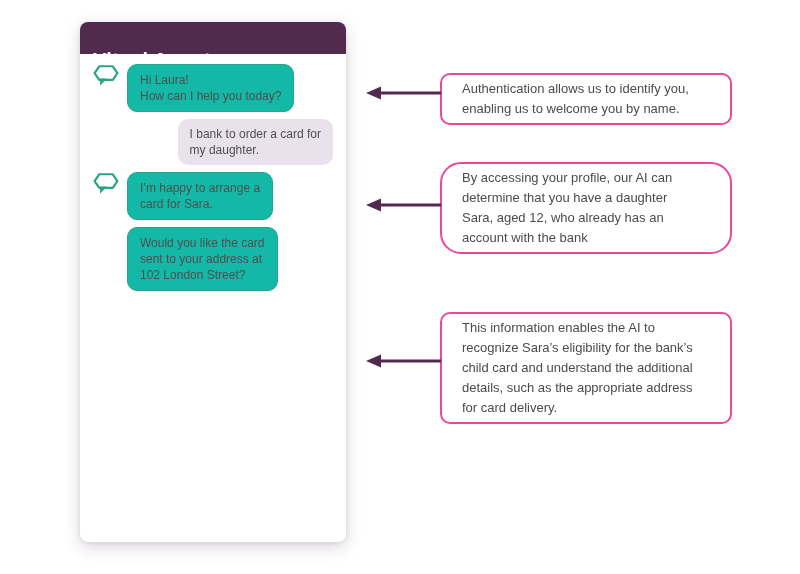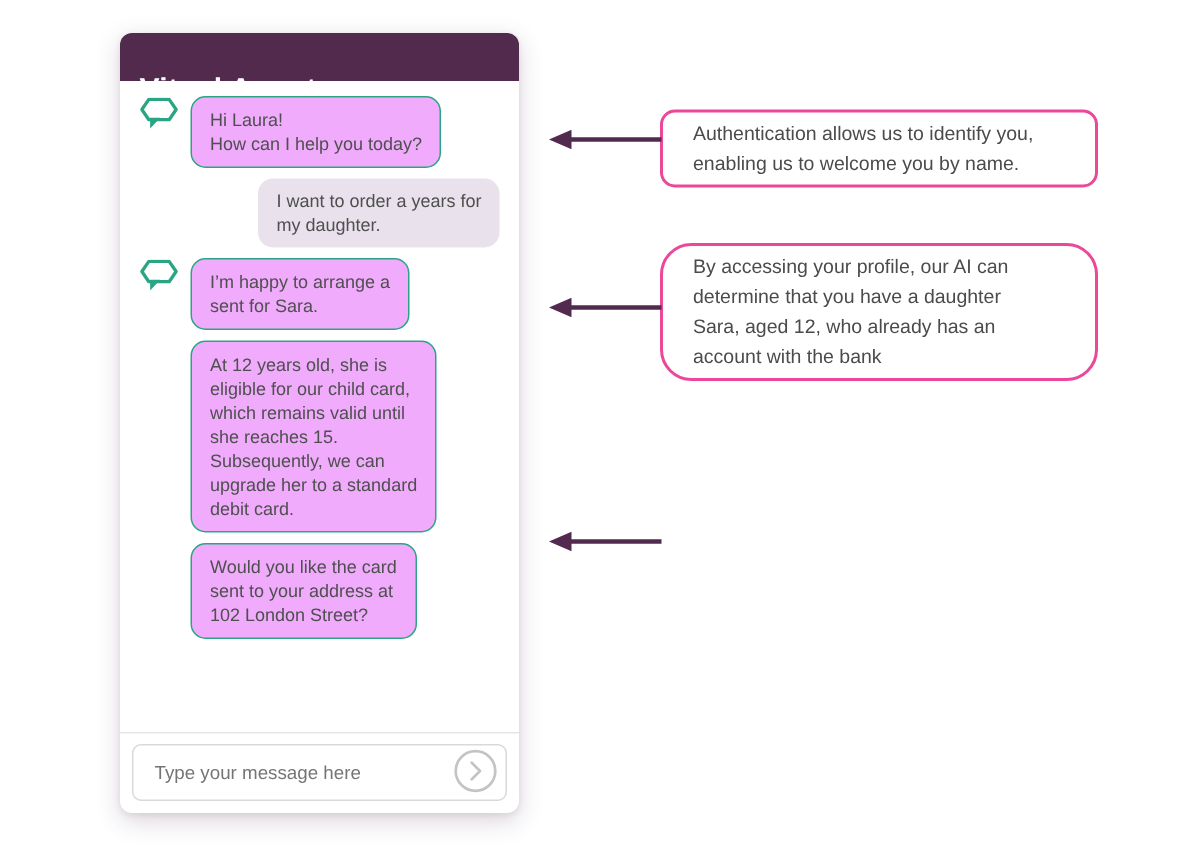--- a/index.html
+++ b/index.html
@@ -26,21 +26,21 @@
   }
   .row { display: flex; align-items: flex-start; }
   .row.bot { justify-content: flex-start; gap: 8px; }
   .row.user { justify-content: flex-end; }
   .avatar-slot { width: 26px; flex: 0 0 26px; margin-top: 1px; }
   .bubble {
     font-size: 12px; line-height: 16px; color: #4f4f4f;
     padding: 7px 12px; white-space: pre-line; border-radius: 10px;
     max-width: 180px;
   }
-  .bot-bubble { background: #f0abfc; border: 1.5px solid #2aa584; }
+  .bot-bubble { background: #14b8a6; border: 1.5px solid #2aa584; }
   .user-bubble { background: #e9e2ec; margin-right: 2px; }
 
   .chat-footer { flex: 0 0 auto; border-top: 1px solid #e5e5e5; padding: 7px 8px 8px; }
   .input-box {
     height: 38px; border: 1px solid #d9d9d9; border-radius: 6px;
     display: flex; align-items: center; background: #ffffff; box-sizing: border-box;
   }
   .msg-input {
     border: none; outline: none; flex: 1; padding: 0 6px 0 14px;
     font-size: 12.5px; color: #555555; background: transparent;
@@ -82,77 +82,59 @@
           <svg width="26" height="22" viewBox="0 0 30 26">
             <polygon points="7,1.5 23,1.5 28.5,9.5 23,17.5 7,17.5 1.5,9.5" fill="#ffffff" stroke="#2aa584" stroke-width="2.6" stroke-linejoin="round"></polygon>
             <polygon points="8,16 8,24.5 16,16" fill="#2aa584"></polygon>
           </svg>
         </span>
         <div class="bubble bot-bubble">Hi Laura!
 How can I help you today?</div>
       </div>
 
       <div class="row user">
-        <div class="bubble user-bubble">I want to order a years for
+        <div class="bubble user-bubble">I bank to order a card for
 my daughter.</div>
       </div>
 
       <div class="row bot">
         <span class="avatar-slot">
           <svg width="26" height="22" viewBox="0 0 30 26">
             <polygon points="7,1.5 23,1.5 28.5,9.5 23,17.5 7,17.5 1.5,9.5" fill="#ffffff" stroke="#2aa584" stroke-width="2.6" stroke-linejoin="round"></polygon>
             <polygon points="8,16 8,24.5 16,16" fill="#2aa584"></polygon>
           </svg>
         </span>
         <div class="bubble bot-bubble">I’m happy to arrange a
-sent for Sara.</div>
+card for Sara.</div>
       </div>
 
-      <div class="row bot">
-        <span class="avatar-slot"></span>
-        <div class="bubble bot-bubble">At 12 years old, she is
-eligible for our child card,
-which remains valid until
-she reaches 15.
-Subsequently, we can
-upgrade her to a standard
-debit card.</div>
-      </div>
 
       <div class="row bot">
         <span class="avatar-slot"></span>
         <div class="bubble bot-bubble">Would you like the card
 sent to your address at
 102 London Street?</div>
       </div>
 
 
     </div>
 
-    <div class="chat-footer">
-      <div class="input-box">
-        <input class="msg-input" type="text" placeholder="Type your message here" style="">
-        <button class="send-btn">
-          <span>
-            <svg width="30" height="30" viewBox="0 0 30 30">
-              <circle cx="15" cy="15" r="13.2" fill="none" stroke="#c4c4c4" stroke-width="1.8"></circle>
-              <polyline points="12.5,9.5 18,15 12.5,20.5" fill="none" stroke="#c4c4c4" stroke-width="1.8" stroke-linecap="round" stroke-linejoin="round"></polyline>
-            </svg>
-          </span>
-        </button>
-      </div>
-    </div>
   </div>
 
   <div class="note note-0">Authentication allows us to identify you,
 enabling us to welcome you by name.</div>
   <div class="note note-1">By accessing your profile, our AI can
 determine that you have a daughter
 Sara, aged 12, who already has an
 account with the bank</div>
+  <div class="note note-2">This information enables the AI to
+recognize Sara’s eligibility for the bank’s
+child card and understand the additional
+details, such as the appropriate address
+for card delivery.</div>
 
   <svg class="arrows" width="800" height="574" viewBox="0 0 800 574">
     <g>
       <line x1="380" y1="93" x2="441" y2="93" stroke="#532a4f" stroke-width="3"></line>
       <polygon points="366,93 381,86.5 381,99.5" fill="#532a4f"></polygon>
     </g>
     <g>
       <line x1="380" y1="205" x2="441" y2="205" stroke="#532a4f" stroke-width="3"></line>
       <polygon points="366,205 381,198.5 381,211.5" fill="#532a4f"></polygon>
     </g>

